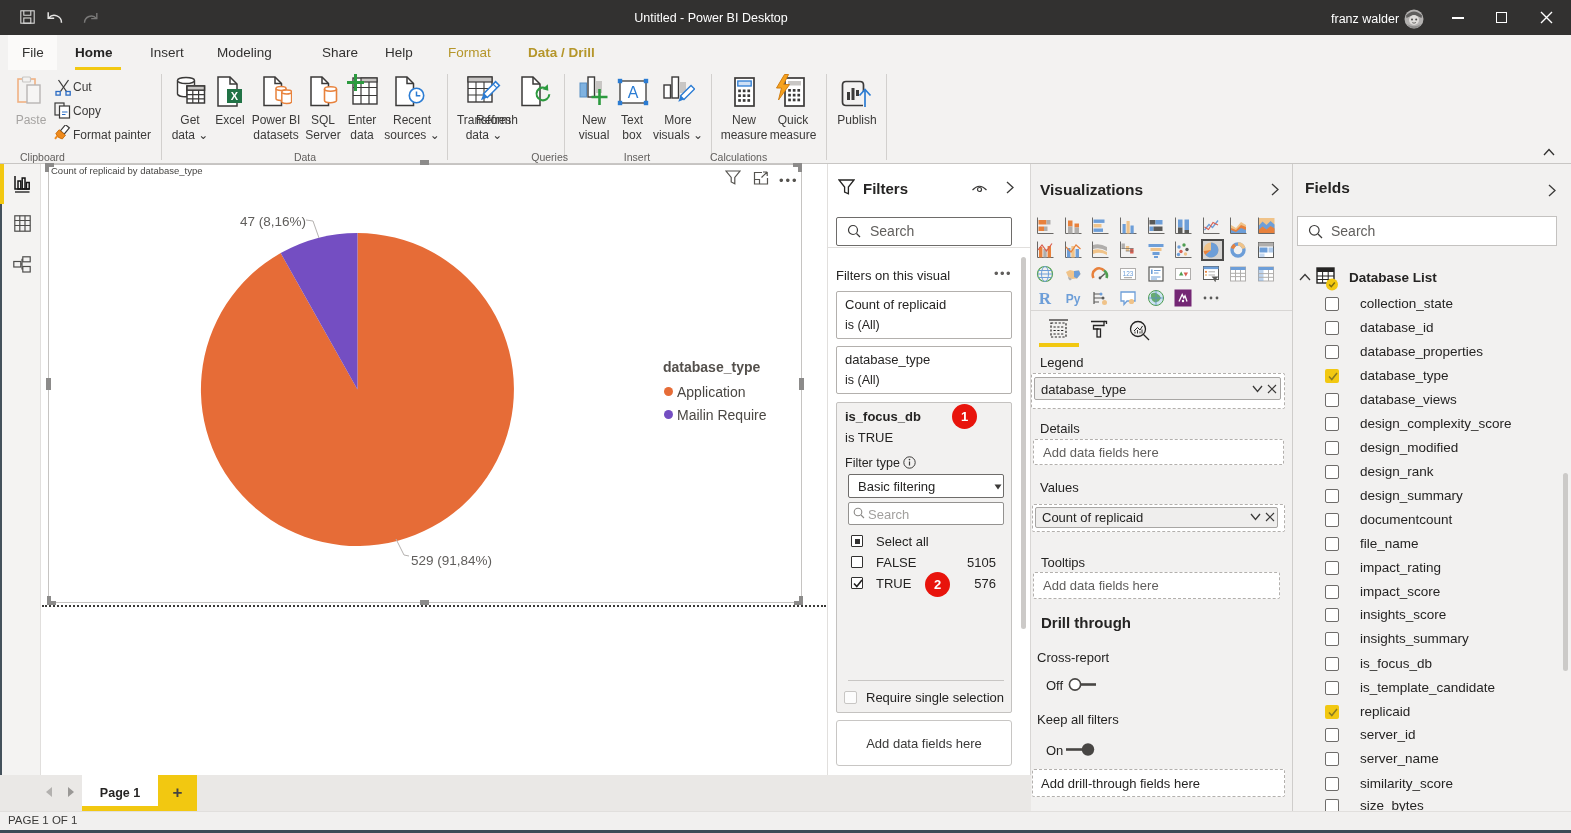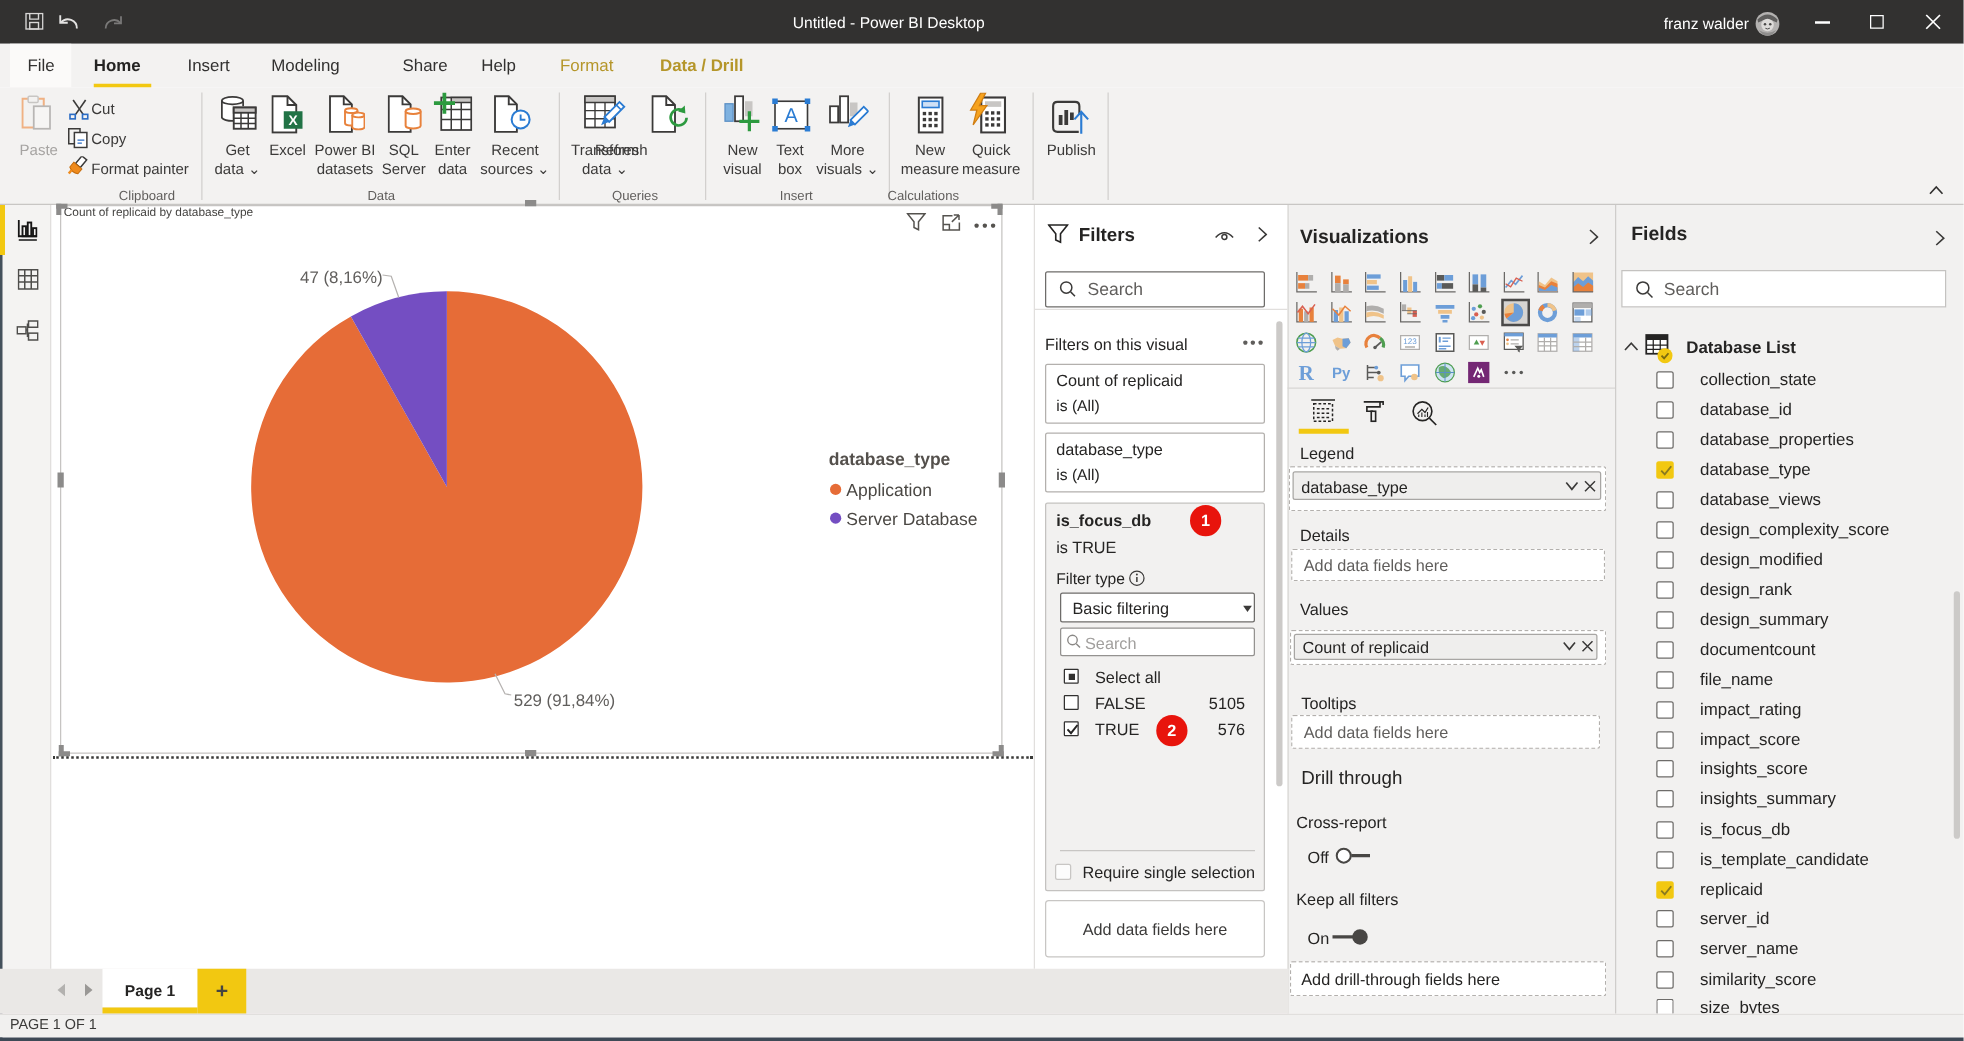--- a/index.html
+++ b/index.html
@@ -54,23 +54,23 @@
 <div class="a" style="left:448px;top:45px;font-size:13.5px;color:#b5962a;font-weight:400">Format</div>
 <div class="a" style="left:528px;top:45px;font-size:13.5px;color:#b5962a;font-weight:700">Data / Drill</div>
 <div class="a" style="left:75px;top:66.5px;width:46px;height:3.5px;background:#f2c811"></div>
 <div class="a" style="left:0;top:70px;width:1571px;height:94px;background:#f3f2f1;border-bottom:1px solid #c8c6c4"></div>
 <div class="a" style="left:161px;top:74px;width:1px;height:86px;background:#d2d0ce"></div>
 <div class="a" style="left:447px;top:74px;width:1px;height:86px;background:#d2d0ce"></div>
 <div class="a" style="left:564px;top:74px;width:1px;height:86px;background:#d2d0ce"></div>
 <div class="a" style="left:711px;top:74px;width:1px;height:86px;background:#d2d0ce"></div>
 <div class="a" style="left:826px;top:74px;width:1px;height:86px;background:#d2d0ce"></div>
 <div class="a" style="left:886px;top:74px;width:1px;height:86px;background:#d2d0ce"></div>
-<div class="a" style="left:20px;top:151px;width:120px;text-align:right;font-size:10.5px;color:#605e5c">Clipboard</div>
+<div class="a" style="left:20px;top:151px;width:120px;text-align:left;font-size:10.5px;color:#605e5c">Clipboard</div>
 <div class="a" style="left:245px;top:151px;width:120px;text-align:center;font-size:10.5px;color:#605e5c">Data</div>
-<div class="a" style="left:448px;top:151px;width:120px;text-align:center;font-size:10.5px;color:#605e5c">Queries</div>
+<div class="a" style="left:448px;top:151px;width:120px;text-align:right;font-size:10.5px;color:#605e5c">Queries</div>
 <div class="a" style="left:577px;top:151px;width:120px;text-align:center;font-size:10.5px;color:#605e5c">Insert</div>
 <div class="a" style="left:710px;top:151px;width:120px;text-align:left;font-size:10.5px;color:#605e5c">Calculations</div>
 <div class="a" style="left:797px;top:167px;width:120px;text-align:left;font-size:10.5px;color:#605e5c">Share</div>
 <svg class="a" style="left:1543px;top:148px" width="12" height="8" viewBox="0 0 12 8">
 <path d="M1 7 L6 1.5 L11 7" fill="none" stroke="#323130" stroke-width="1.3"></path>
   </svg>
 <svg class="ic" style="left:17px;top:76px" width="28" height="31" viewBox="0 0 28 31">
 <rect x="1" y="3" width="17" height="23" fill="none" stroke="#f0b183" stroke-width="1.6"></rect>
 <rect x="5.5" y="1" width="8" height="5" rx="1" fill="#f3f2f1" stroke="#c8c6c4" stroke-width="1.2"></rect>
 <rect x="10" y="9" width="13" height="18" fill="#f6f5f4" stroke="#b8b6b4" stroke-width="1.4"></rect>
@@ -316,21 +316,21 @@
   </svg>
 <div class="a" style="left:240px;top:214px;font-size:13.5px;color:#605e5c">47 (8,16%)</div>
 <svg class="a" style="left:390px;top:535px" width="40" height="30" viewBox="0 0 40 30">
 <path d="M6 4 L14 20 L19 21" fill="none" stroke="#b5b2b0" stroke-width="1"></path>
   </svg>
 <div class="a" style="left:411px;top:553px;font-size:13.5px;color:#605e5c">529 (91,84%)</div>
 <div class="a" style="left:663px;top:359px;font-size:14px;font-weight:bold;color:#54504c">database_type</div>
 <div class="a" style="left:664px;top:387px;width:9px;height:9px;border-radius:50%;background:#e66c37"></div>
 <div class="a" style="left:677px;top:384px;font-size:14px;color:#4a4743">Application</div>
 <div class="a" style="left:664px;top:410px;width:9px;height:9px;border-radius:50%;background:#744ec2"></div>
-<div class="a" style="left:677px;top:407px;font-size:14px;color:#4a4743">Server Database</div>
+<div class="a" style="left:677px;top:407px;font-size:14px;color:#4a4743">Mailin Require</div>
 <div class="a" style="left:827px;top:164px;width:203px;height:611px;background:#fff;border-left:1px solid #e1dfdd"></div>
 <svg class="a" style="left:838px;top:179px" width="17" height="16" viewBox="0 0 17 16">
 <path d="M1 1 H16 L10.4 8 V14.8 L6.6 13 V8 Z" fill="none" stroke="#252423" stroke-width="1.3"></path>
   </svg>
 <div class="a" style="left:863px;top:180px;font-size:15px;font-weight:bold;color:#252423">Filters</div>
 <svg class="a" style="left:971px;top:182px" width="17" height="12" viewBox="0 0 17 12">
 <path d="M1.5 8 Q8.5 0.5 15.5 8" fill="none" stroke="#3b3a39" stroke-width="1.2"></path>
 <circle cx="8.5" cy="7.5" r="2" fill="none" stroke="#3b3a39" stroke-width="1.2"></circle>
   </svg>
 <svg class="a" style="left:1006px;top:181px" width="8" height="13" viewBox="0 0 8 13">
@@ -640,21 +640,21 @@
 <div class="a" style="left:1042px;top:510px;font-size:13px;color:#252423">Count of replicaid</div>
 <svg class="a" style="left:1250px;top:513px" width="11" height="8" viewBox="0 0 11 8">
 <path d="M1 1 L5.5 6.5 L10 1" fill="none" stroke="#3b3a39" stroke-width="1.3"></path>
   </svg>
 <svg class="a" style="left:1265px;top:512px" width="10" height="10" viewBox="0 0 10 10">
 <path d="M1 1 L9 9 M9 1 L1 9" stroke="#3b3a39" stroke-width="1.2"></path>
   </svg>
 <div class="a" style="left:1041px;top:555px;font-size:13px;color:#252423">Tooltips</div>
 <div class="a" style="left:1033px;top:572px;width:247px;height:27px;border:1px dashed #b3b0ad;border-radius:2px;background:#fff"></div>
 <div class="a" style="left:1043px;top:578px;font-size:13px;color:#605e5c">Add data fields here</div>
-<div class="a" style="left:1041px;top:614px;font-size:15px;font-weight:normal;color:#252423">Drill through</div>
+<div class="a" style="left:1041px;top:614px;font-size:15px;font-weight:bold;color:#252423">Drill through</div>
 <div class="a" style="left:1037px;top:650px;font-size:13px;color:#252423">Cross-report</div>
 <div class="a" style="left:1046px;top:678px;font-size:13px;color:#252423">Off</div>
 <svg class="a" style="left:1068px;top:677px" width="32" height="15" viewBox="0 0 32 15">
 <path d="M13 7.5 H28" stroke="#484644" stroke-width="2.6"></path>
 <circle cx="7" cy="7.5" r="5.6" fill="#fff" stroke="#484644" stroke-width="1.6"></circle>
   </svg>
 <div class="a" style="left:1037px;top:712px;font-size:13px;color:#252423">Keep all filters</div>
 <div class="a" style="left:1046px;top:743px;font-size:13px;color:#252423">On</div>
 <svg class="a" style="left:1064px;top:742px" width="32" height="15" viewBox="0 0 32 15">
 <path d="M2 7.5 H22" stroke="#484644" stroke-width="2.6"></path>

